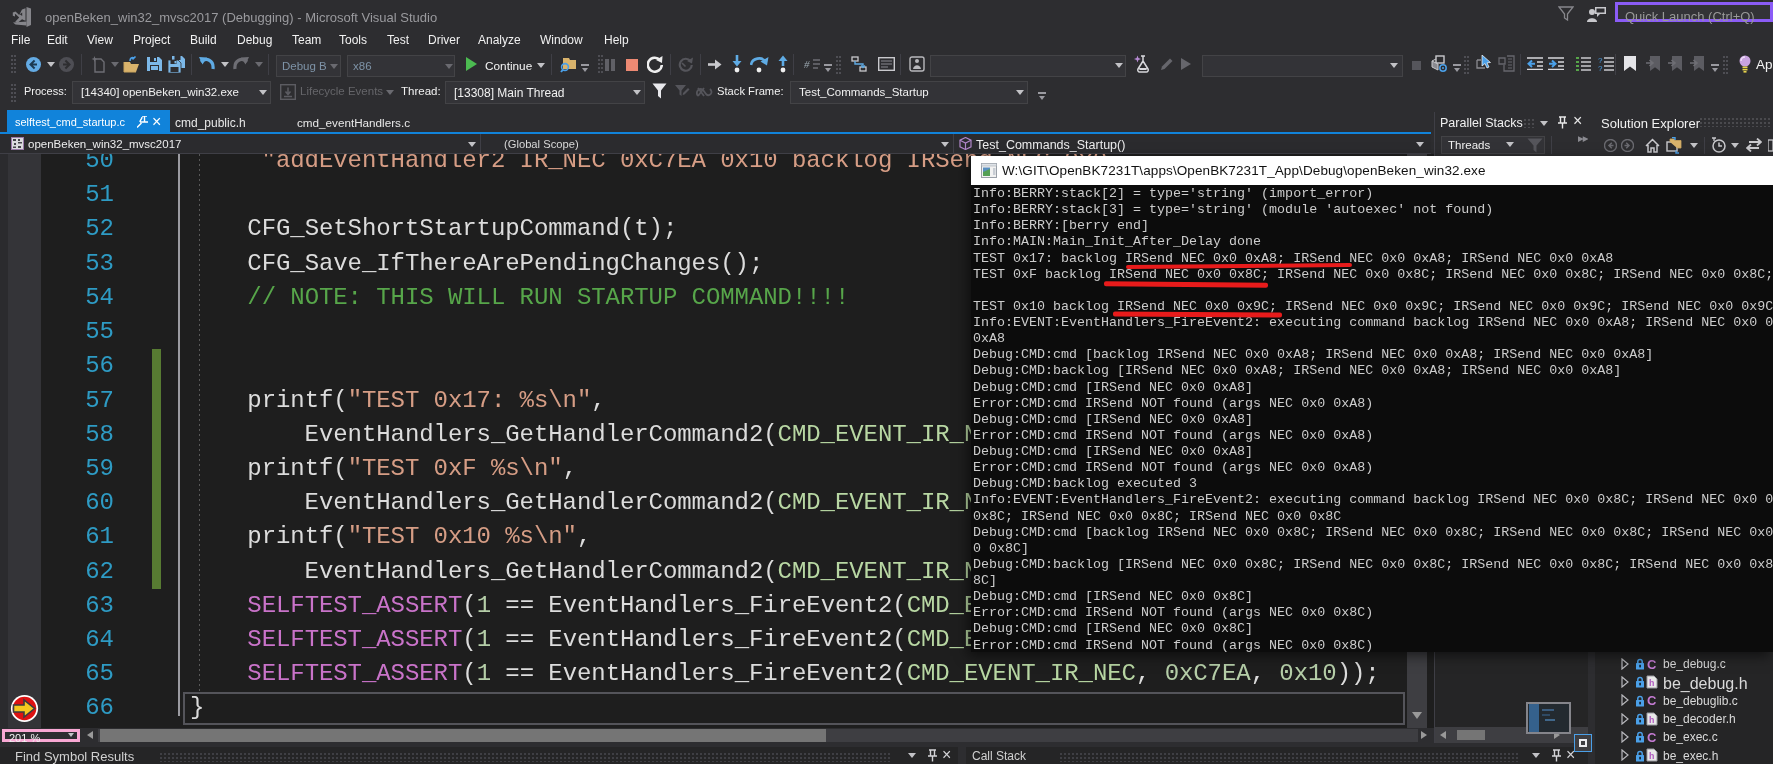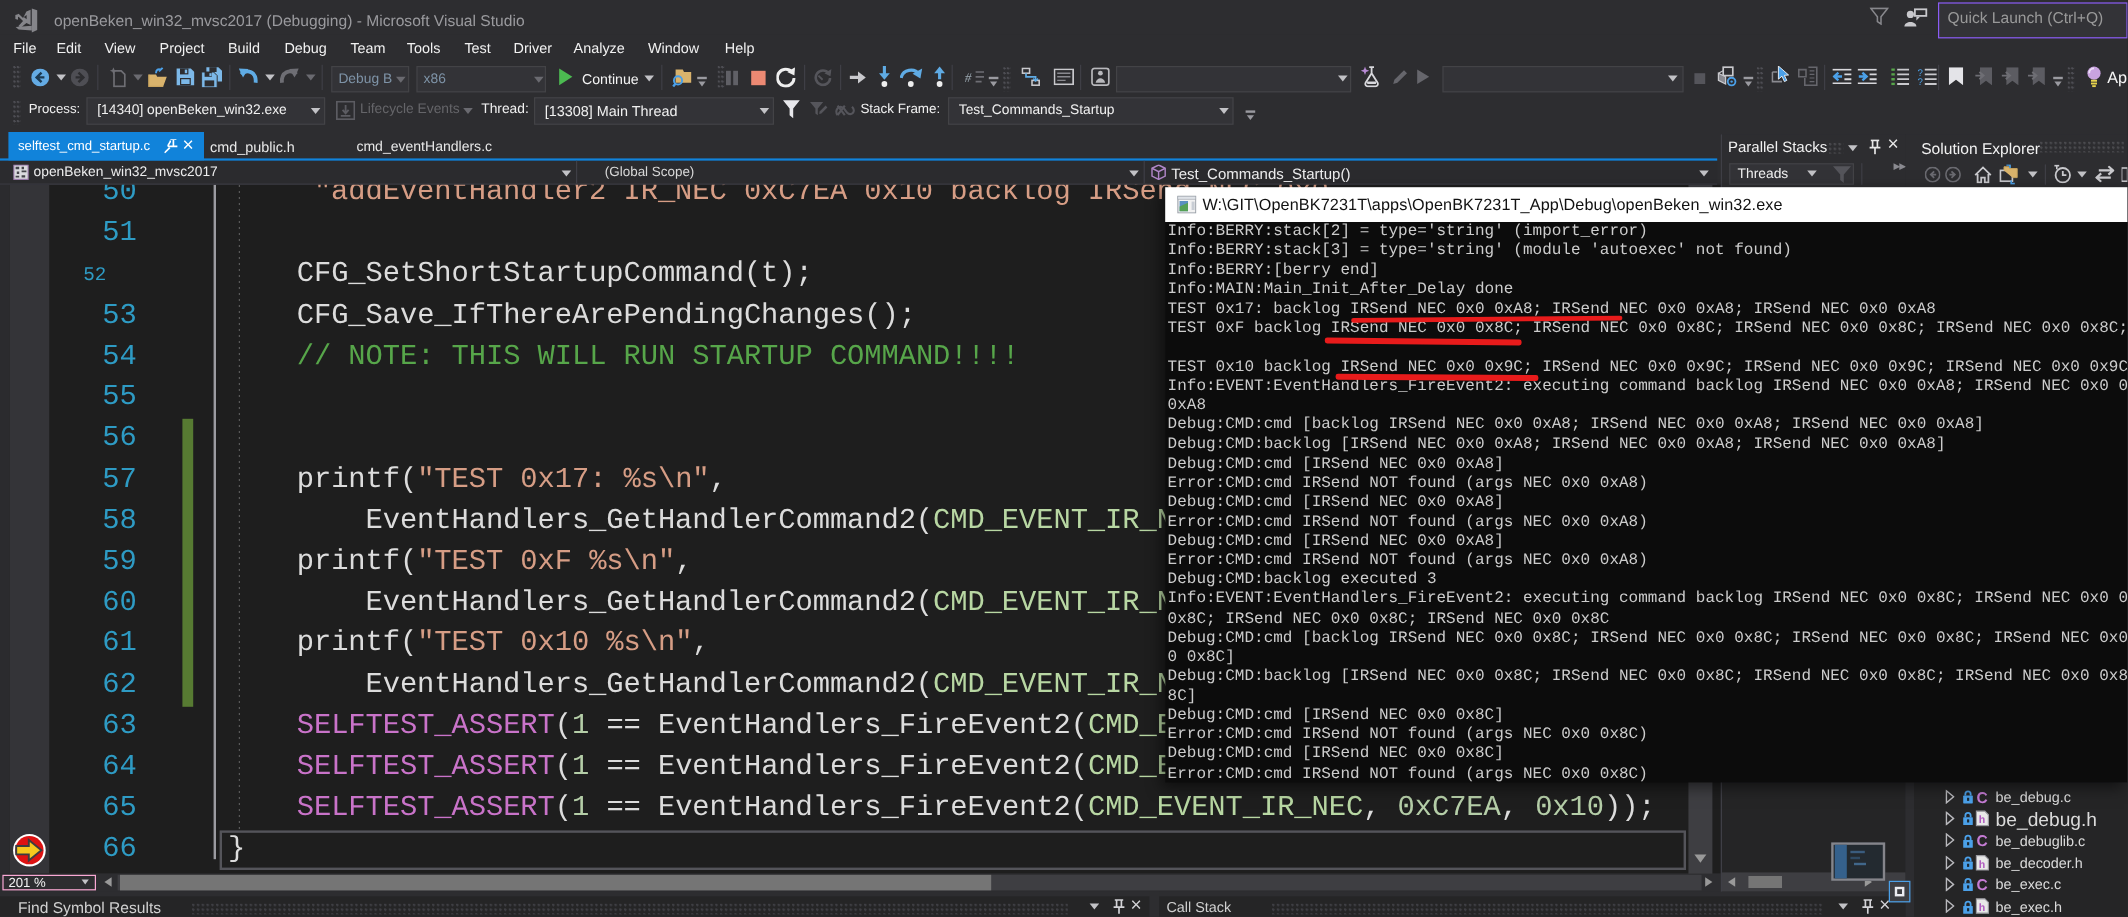--- a/index.html
+++ b/index.html
@@ -22,21 +22,21 @@
 <svg class="a" style="left:1558px;top:6px" width="16" height="15" viewBox="0 0 16 15">
     <path d="M1 1 H15 L9.5 8 V14 L6.5 12 V8 Z" fill="none" stroke="#87878c" stroke-width="1.3"></path>
   </svg>
 <svg class="a" style="left:1586px;top:5px" width="22" height="18" viewBox="0 0 22 18">
     <circle cx="6" cy="7" r="3" fill="#c8c8cc"></circle>
     <path d="M1 17 C1 12 11 12 11 17 Z" fill="#c8c8cc"></path>
     <rect x="9" y="2" width="11" height="7" fill="#c8c8cc"></rect>
     <path d="M11 9 L11 12 L14 9 Z" fill="#c8c8cc"></path>
     <rect x="10.5" y="3.5" width="8" height="4" fill="#2d2d30"></rect>
   </svg>
-<div class="a" style="left:1615px;top:2px;width:158px;height:30px;background:#333337;border:1px solid #8b5cf6">
+<div class="a" style="left:1615px;top:2px;width:158px;height:20px;background:#333337;border:3px solid #8b5cf6">
     <span style="position:absolute;left:7px;top:4px;font-size:13px;color:#999">Quick Launch (Ctrl+Q)</span>
   </div>
 <div class="a" style="left:11px;top:33px;font-size:12px;color:#f1f1f1">File</div>
 <div class="a" style="left:47px;top:33px;font-size:12px;color:#f1f1f1">Edit</div>
 <div class="a" style="left:87px;top:33px;font-size:12px;color:#f1f1f1">View</div>
 <div class="a" style="left:133px;top:33px;font-size:12px;color:#f1f1f1">Project</div>
 <div class="a" style="left:190px;top:33px;font-size:12px;color:#f1f1f1">Build</div>
 <div class="a" style="left:237px;top:33px;font-size:12px;color:#f1f1f1">Debug</div>
 <div class="a" style="left:292px;top:33px;font-size:12px;color:#f1f1f1">Team</div>
 <div class="a" style="left:339px;top:33px;font-size:12px;color:#f1f1f1">Tools</div>
@@ -316,21 +316,21 @@
 <div class="a tri-d" style="left:1416px;top:142px"></div>
 <div class="a" style="left:0;top:153.5px;width:1434px;height:574.5px;background:#1e1e1e;overflow:hidden">
 <div class="a" style="left:0;top:0;width:8px;height:575px;background:#2b2b2e"></div>
 <div class="a" style="left:8px;top:0;width:33px;height:575px;background:#343438"></div>
 <div class="a" style="left:152px;top:195.5px;width:9px;height:240px;background:#577b32"></div>
 <div class="a" style="left:178px;top:0;width:2px;height:562.5px;background:#9b9ba1"></div>
 <div class="a" style="left:199px;top:0;width:1px;height:537.5px;background:repeating-linear-gradient(#585858 0 2px,transparent 2px 5px)"></div>
 <div class="a" style="left:183px;top:538.5px;width:1222px;height:33px;border:2px solid #54545a"></div>
 <div class="a mono" style="left:44px;top:-9.5px;width:70px;height:34px;line-height:34px;font-size:24px;color:#2e9bc4;text-align:right">50</div>
 <div class="a mono" style="left:44px;top:24.7px;width:70px;height:34px;line-height:34px;font-size:24px;color:#2e9bc4;text-align:right">51</div>
-<div class="a mono" style="left:44px;top:58.9px;width:70px;height:34px;line-height:34px;font-size:16px;color:#2e9bc4;text-align:center">52</div>
+<div class="a mono" style="left:44px;top:58.9px;width:70px;height:34px;line-height:34px;font-size:24px;color:#2e9bc4;text-align:right">52</div>
 <div class="a mono" style="left:44px;top:93.1px;width:70px;height:34px;line-height:34px;font-size:24px;color:#2e9bc4;text-align:right">53</div>
 <div class="a mono" style="left:44px;top:127.3px;width:70px;height:34px;line-height:34px;font-size:24px;color:#2e9bc4;text-align:right">54</div>
 <div class="a mono" style="left:44px;top:161.6px;width:70px;height:34px;line-height:34px;font-size:24px;color:#2e9bc4;text-align:right">55</div>
 <div class="a mono" style="left:44px;top:195.8px;width:70px;height:34px;line-height:34px;font-size:24px;color:#2e9bc4;text-align:right">56</div>
 <div class="a mono" style="left:44px;top:230.0px;width:70px;height:34px;line-height:34px;font-size:24px;color:#2e9bc4;text-align:right">57</div>
 <div class="a mono" style="left:44px;top:264.2px;width:70px;height:34px;line-height:34px;font-size:24px;color:#2e9bc4;text-align:right">58</div>
 <div class="a mono" style="left:44px;top:298.4px;width:70px;height:34px;line-height:34px;font-size:24px;color:#2e9bc4;text-align:right">59</div>
 <div class="a mono" style="left:44px;top:332.6px;width:70px;height:34px;line-height:34px;font-size:24px;color:#2e9bc4;text-align:right">60</div>
 <div class="a mono" style="left:44px;top:366.8px;width:70px;height:34px;line-height:34px;font-size:24px;color:#2e9bc4;text-align:right">61</div>
 <div class="a mono" style="left:44px;top:401.0px;width:70px;height:34px;line-height:34px;font-size:24px;color:#2e9bc4;text-align:right">62</div>
@@ -354,21 +354,21 @@
 <div class="a mono" style="left:190.0px;top:537.9px;height:34px;line-height:34px;font-size:24px;letter-spacing:-0.07px;white-space:pre"><span style="color:#dcdcdc">}</span></div>
 <svg class="a" style="left:9.5px;top:540.0px" width="29" height="29" viewBox="0 0 29 29">
       <circle cx="14.5" cy="14.5" r="13.6" fill="#ffffff"></circle>
       <circle cx="14.5" cy="14.5" r="11.8" fill="#dd1212"></circle>
       <path d="M3.5 11 H14 V6 L24.5 14.5 L14 23 V18 H3.5 Z" fill="#f6c81e" stroke="#3c3c40" stroke-width="1.6"></path>
     </svg>
 </div>
 <div class="a" style="left:1407px;top:154px;width:20px;height:588px;background:#3e3e42"></div>
 <div class="a" style="left:1412px;top:712px;width:0;height:0;border-left:5px solid transparent;border-right:5px solid transparent;border-top:7px solid #999999"></div>
 <div class="a" style="left:0;top:728px;width:1434px;height:14.5px;background:#2d2d30"></div>
-<div class="a" style="left:2px;top:729px;width:78px;height:13px;background:#2d2d30;border:1px solid #f9a8d4">
+<div class="a" style="left:2px;top:729px;width:78px;height:13px;background:#2d2d30;border:3px solid #f9a8d4">
     <span style="position:absolute;left:4px;top:0px;font-size:11px;color:#f1f1f1">201 %</span>
   </div>
 <div class="a" style="left:68px;top:733px;width:0;height:0;border-left:3.5px solid transparent;border-right:3.5px solid transparent;border-top:4.5px solid #c2c2c6"></div>
 <div class="a" style="left:87px;top:731px;width:0;height:0;border-top:4.5px solid transparent;border-bottom:4.5px solid transparent;border-right:6px solid #999999"></div>
 <div class="a" style="left:98px;top:729px;width:1320px;height:13px;background:#3e3e42"></div>
 <div class="a" style="left:100px;top:729px;width:726px;height:13px;background:#757575"></div>
 <div class="a" style="left:1421px;top:731px;width:0;height:0;border-top:4.5px solid transparent;border-bottom:4.5px solid transparent;border-left:6px solid #999999"></div>
 <div class="a" style="left:1434px;top:112px;width:154px;height:633px;background:#2d2d30;border-left:1px solid #3f3f46"></div>
 <div class="a" style="left:1440px;top:116px;font-size:12.5px;color:#f1f1f1">Parallel Stacks</div>
 <div class="a" style="left:1524px;top:119px;width:12px;height:9px;background:radial-gradient(circle 1px at 1px 1px,#4a4a4e 1px,transparent 1.2px) 0 0/4px 4px"></div>

